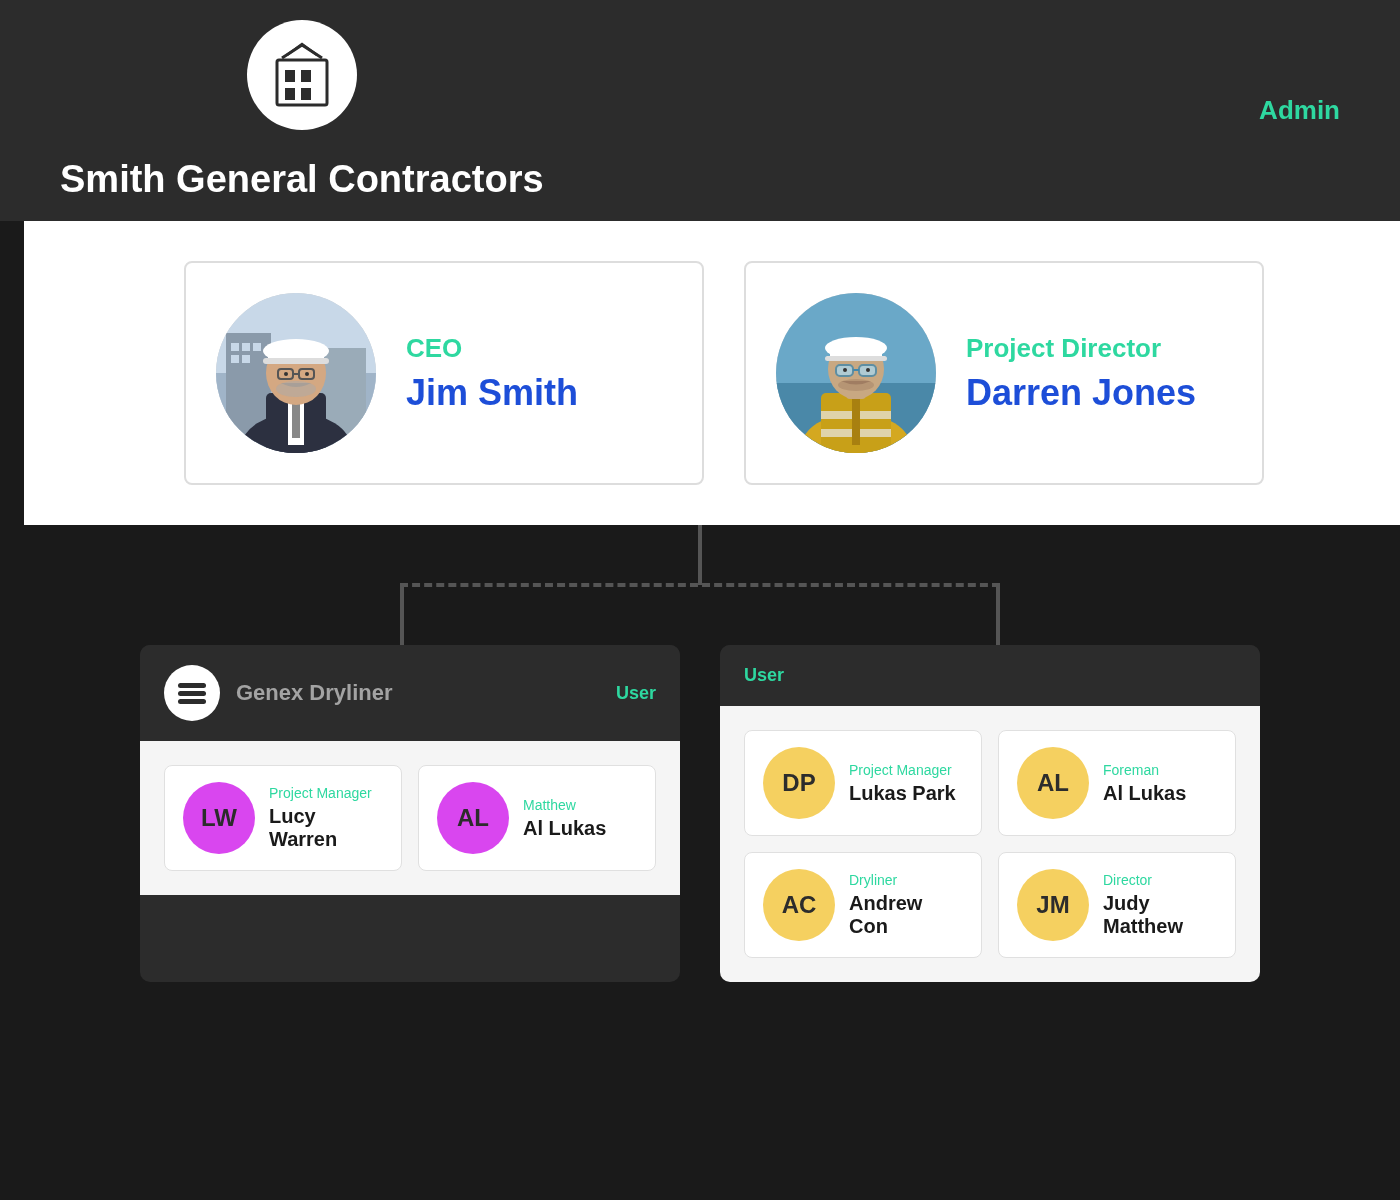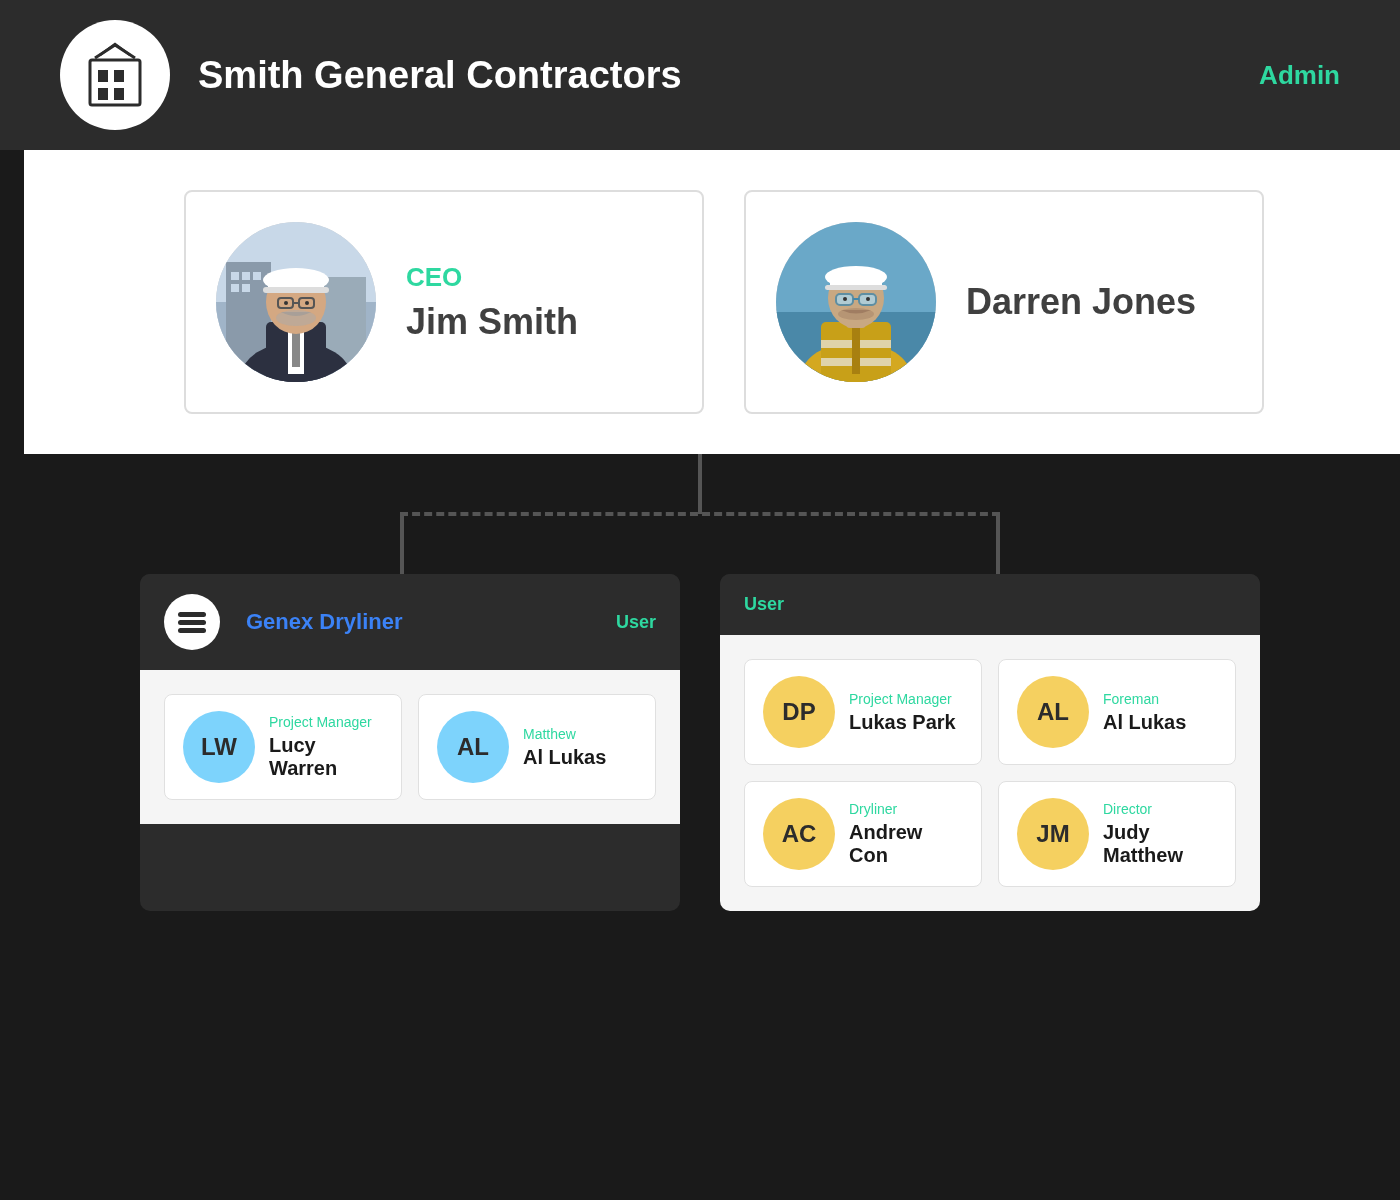--- a/index.html
+++ b/index.html
@@ -20,20 +20,21 @@
       display: flex;
       align-items: center;
       justify-content: space-between;
       padding: 20px 60px;
       min-height: 130px;
     }
     .header-left {
       display: flex;
       align-items: center;
       gap: 28px;
+      flex-direction: column;
     }
     .logo-circle {
       width: 110px;
       height: 110px;
       border-radius: 50%;
       background: white;
       display: flex;
       align-items: center;
       justify-content: center;
       flex-shrink: 0;
@@ -93,21 +94,21 @@
       gap: 8px;
     }
     .person-role {
       font-size: 26px;
       font-weight: 600;
       color: #2ed8a0;
     }
     .person-name {
       font-size: 36px;
       font-weight: 800;
-      color: #404040;
+      color: #1d4ed8;
     }
 
     
     .connector-section {
       width: 100%;
       height: 120px;
       background: #1a1a1a;
       position: relative;
       display: flex;
       justify-content: center;
@@ -190,22 +191,21 @@
       height: 56px;
       border-radius: 50%;
       background: white;
       display: flex;
       align-items: center;
       justify-content: center;
     }
     .sub-company-name {
       font-size: 22px;
       font-weight: 600;
-      color: #3b82f6;
-      margin-left: 10px;
+      color: #a3a3a3;
     }
     .user-badge {
       font-size: 18px;
       font-weight: 600;
       color: #2ed8a0;
     }
 
     
     .sub-company-body {
       background: #f5f5f5;
@@ -230,21 +230,21 @@
       height: 72px;
       border-radius: 50%;
       display: flex;
       align-items: center;
       justify-content: center;
       font-size: 24px;
       font-weight: 800;
       color: #2c2c2c;
       flex-shrink: 0;
     }
-    .avatar-teal { background: #7dd3fc; }
+    .avatar-teal { background: #d946ef; }
     .avatar-yellow { background: #f5d060; text-align: center; }
     .employee-info {
       display: flex;
       flex-direction: column;
       gap: 4px;
     }
     .employee-role {
       font-size: 14px;
       font-weight: 500;
       color: #2ed8a0;
@@ -357,20 +357,21 @@
         <line x1="77" y1="77" x2="83" y2="77" stroke="#4488aa" stroke-width="2"></line>
 
         <path d="M 65 88 Q 80 95 95 88" fill="#8a6850" opacity="0.6"></path>
         <ellipse cx="80" cy="92" rx="18" ry="6" fill="#9a7860" opacity="0.4"></ellipse>
 
         <circle cx="69" cy="77" r="2" fill="#333"></circle>
         <circle cx="92" cy="77" r="2" fill="#333"></circle>
       </svg>
     </div>
     <div class="person-info">
+      <span class="person-role">Project Director</span>
       <span class="person-name">Darren Jones</span>
     </div>
   </div>
 </div>
 
 <div class="connector-section">
   <div class="connector-lines">
     <div class="v-line-top"></div>
     <div class="h-dashed-line"></div>
     <div class="v-line-left"></div>

